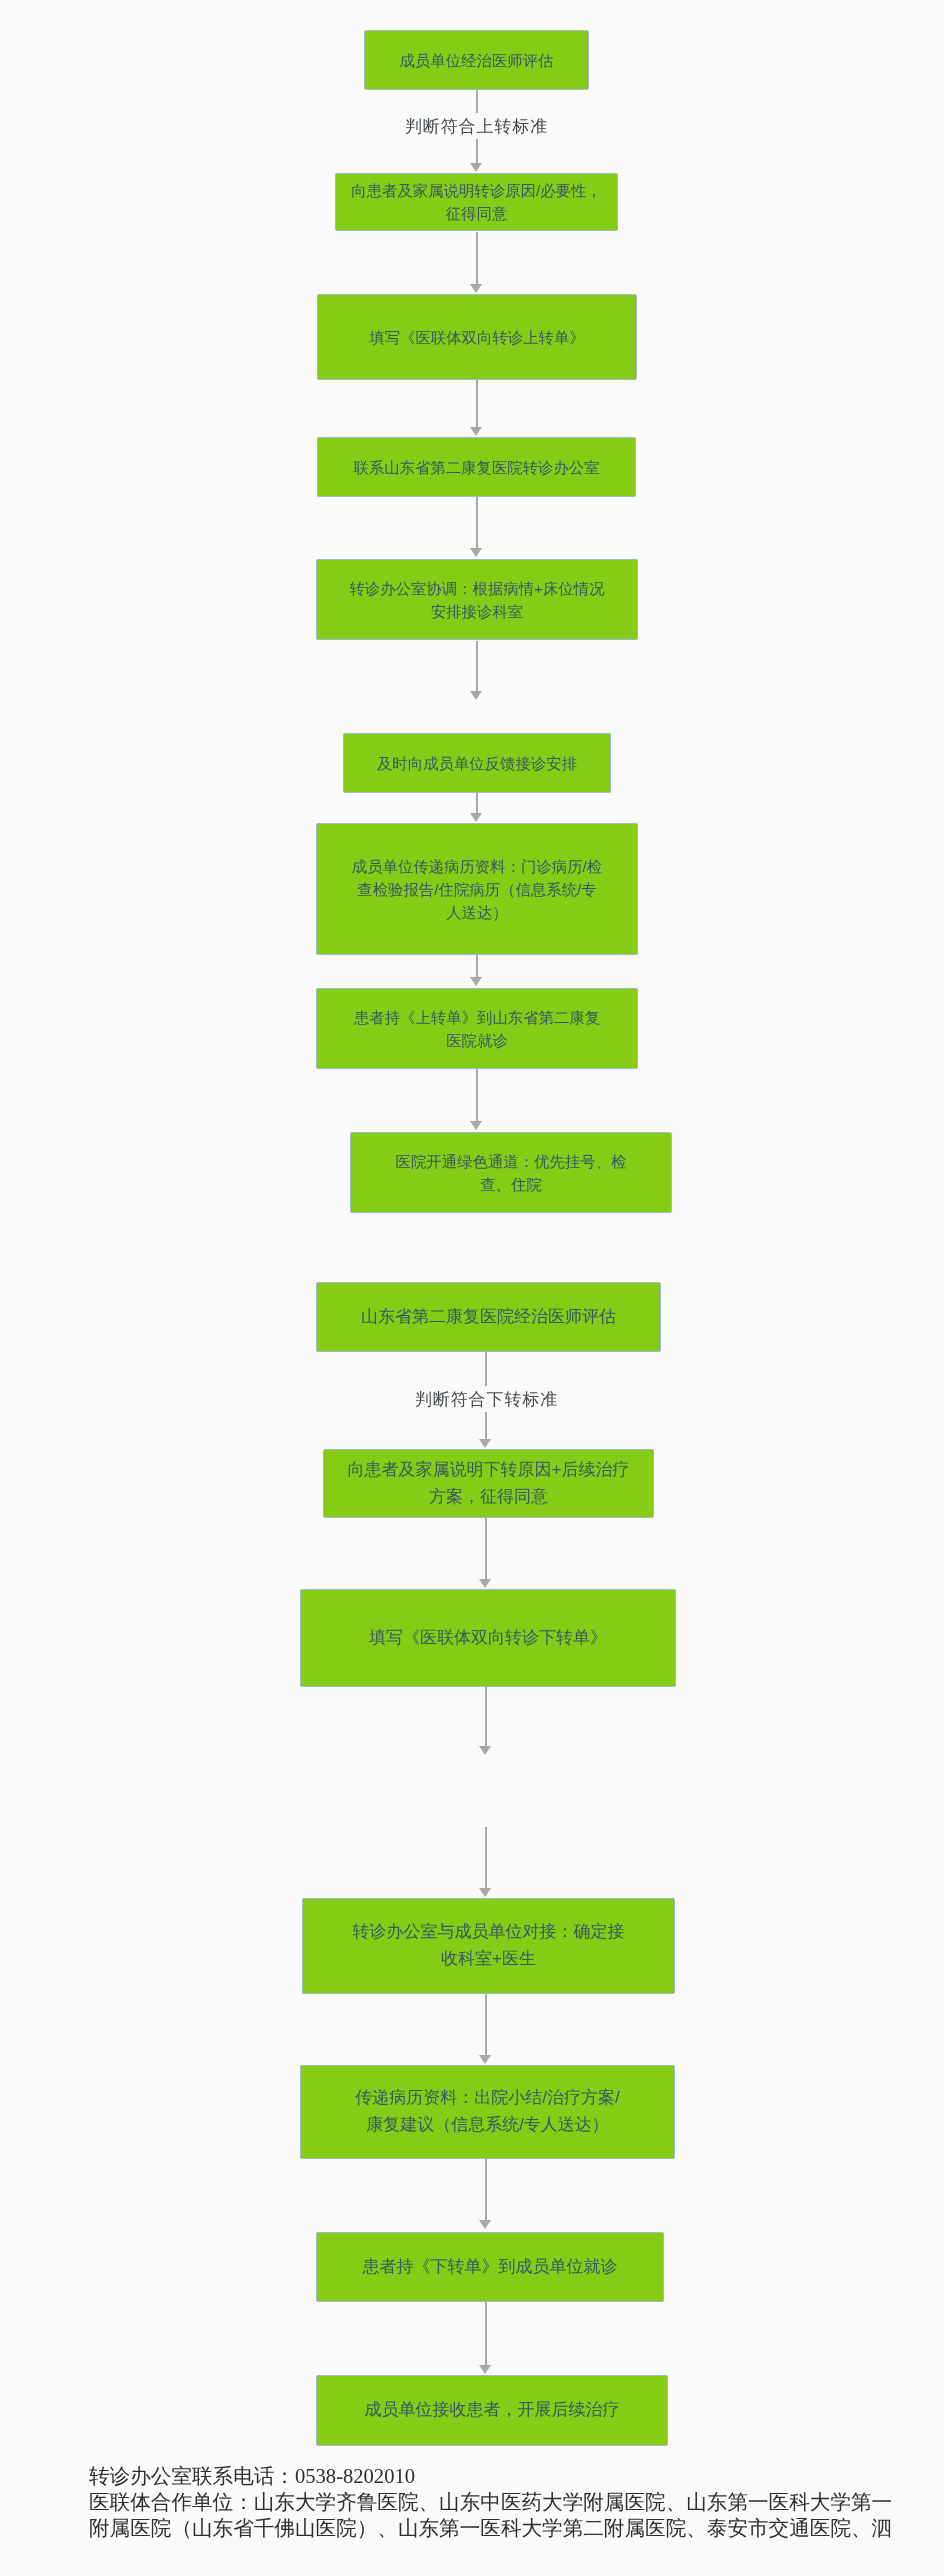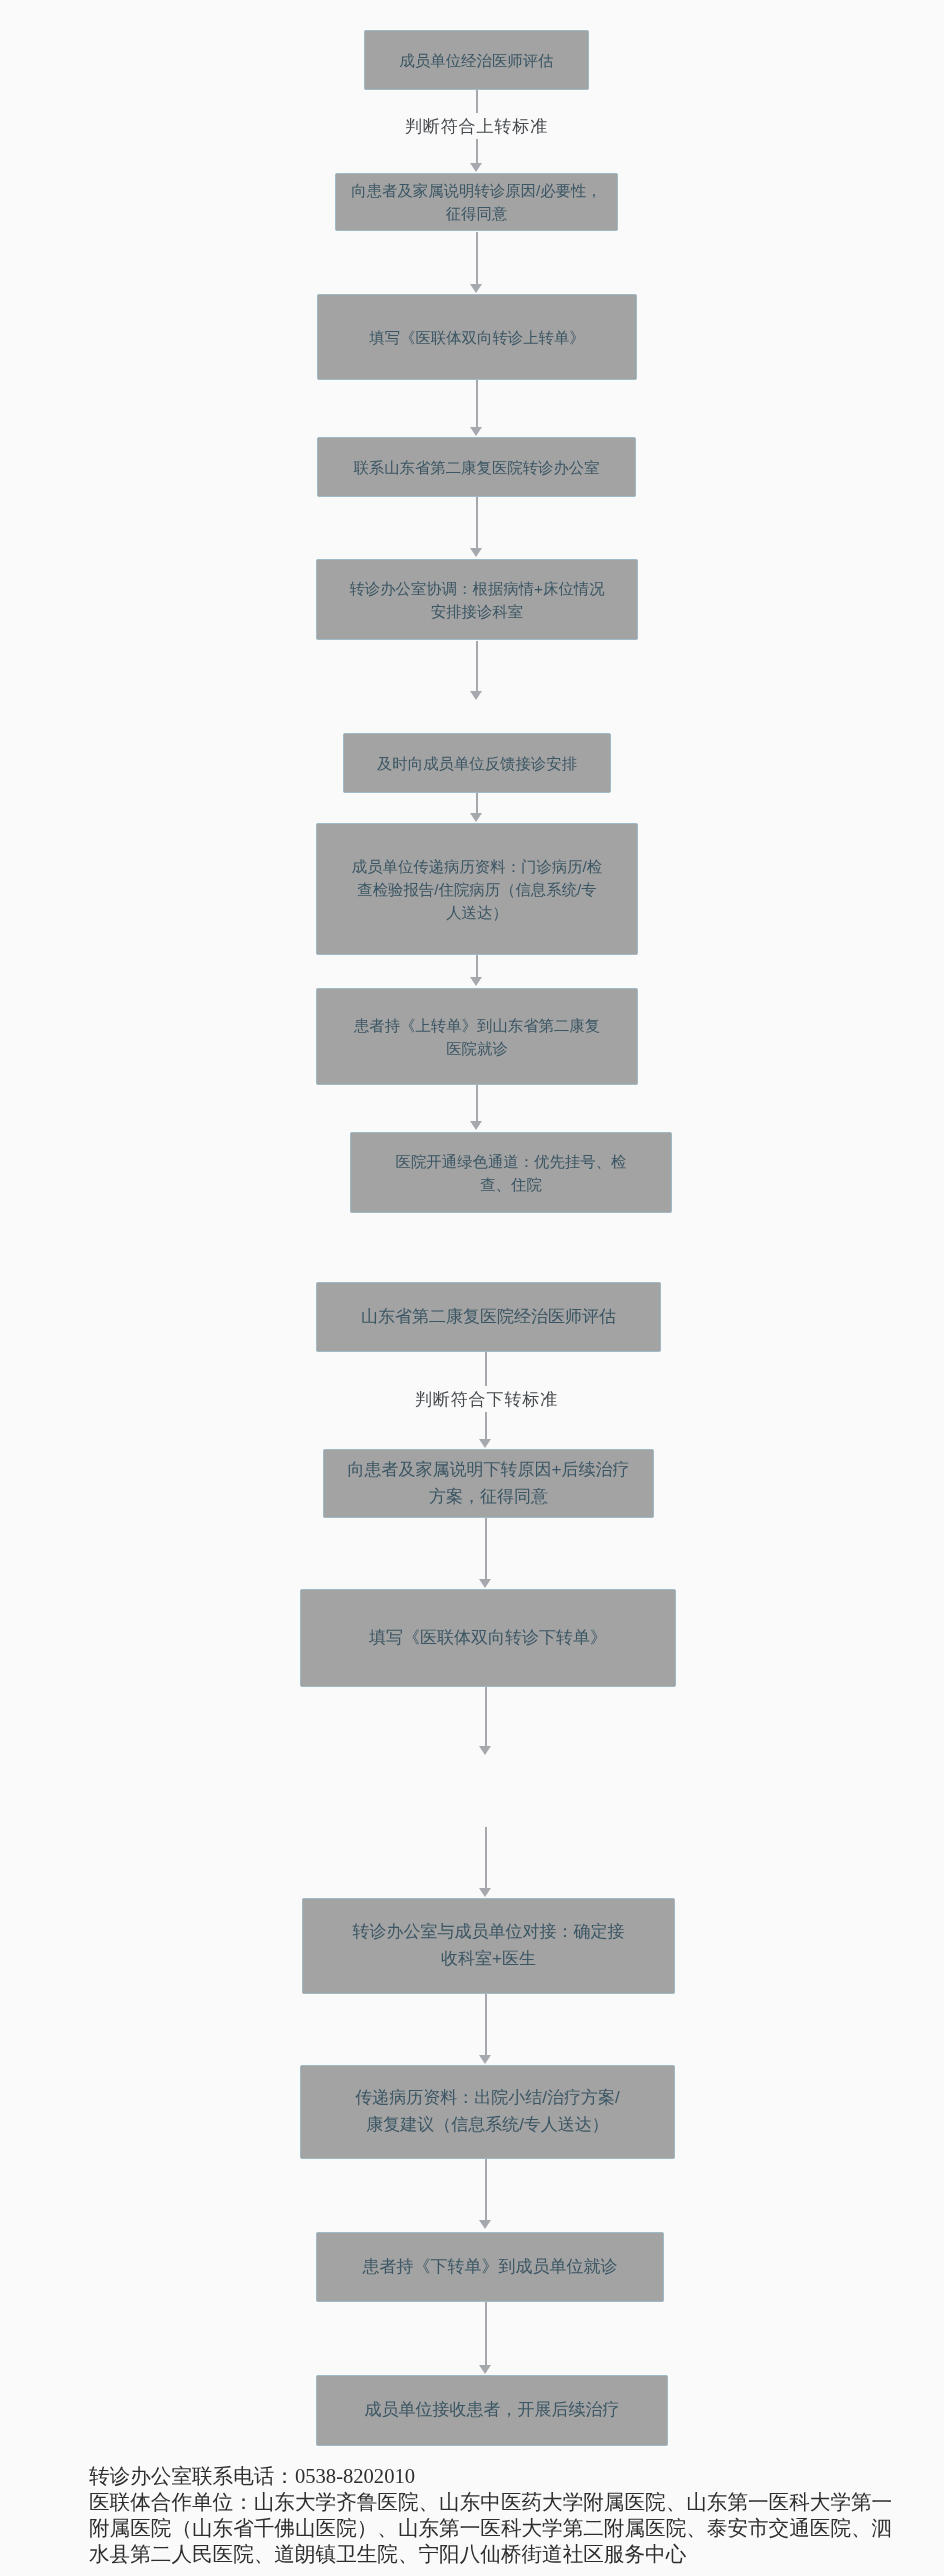--- a/index.html
+++ b/index.html
@@ -3,21 +3,21 @@
 <meta charset="utf-8">
 <style>
   html,body { margin:0; padding:0; background:#ffffff; }
   .canvas {
     position:relative; width:944px; height:2576px;
     background:#fbfafa; overflow:hidden;
     font-family:"Liberation Sans","DejaVu Sans",sans-serif;
   }
   .box {
     position:absolute; box-sizing:border-box;
-    background:#a3a3a3; border:0.9px solid #9fb9c6; border-radius:1.7px;
+    background:#84cc16; border:0.9px solid #9fb9c6; border-radius:1.7px;
     display:flex; align-items:center; justify-content:center;
     text-align:center; color:#3a5563; z-index:2;
   }
   .fa { font-size:15.4px; line-height:23px; }
   .fb { font-size:17px; line-height:26.6px; }
   .arrow { position:absolute; width:1.7px; background:#a5a9ad; z-index:1; }
   .arrow::after {
     content:""; position:absolute; left:-6px; bottom:-8.6px; width:0; height:0;
     border-left:6.9px solid transparent; border-right:6.9px solid transparent;
     border-top:9.4px solid #a5a9ad;
@@ -59,21 +59,21 @@
   <div class="arrow" style="left:476px; top:641px; height:50px;"></div>
 
   <div class="box fa" style="left:343px; top:701px; width:268px; height:60px;  padding:0 17px;margin-top:32px;">及时向成员单位反馈接诊安排</div>
 
   <div class="arrow" style="left:476px; top:761px; height:52px;"></div>
 
   <div class="box fa" style="left:316px; top:823px; width:322px; height:132px; padding:12px 33px;">成员单位传递病历资料：门诊病历/检查检验报告/住院病历（信息系统/专人送达）</div>
 
   <div class="arrow" style="left:476px; top:926px; height:51px;"></div>
 
-  <div class="box fa" style="left:316px; top:988px; width:322px; height:97px; padding:12px 33px;">患者持《上转单》到山东省第二康复医院就诊</div>
+  <div class="box fa" style="left:316px; top:988px; width:322px; height:81px; padding:12px 33px;">患者持《上转单》到山东省第二康复医院就诊</div>
 
   <div class="arrow" style="left:476px; top:1069px; height:52px;"></div>
 
   <div class="box fa" style="left:316px; top:1132px; width:322px; height:81px; padding:0 33px;margin-left:34px;">医院开通绿色通道：优先挂号、检查、住院</div>
 
   <div class="box fb" style="left:316px; top:1282px; width:345px; height:70px;  padding:0 39px;">山东省第二康复医院经治医师评估</div>
 
   <div class="arrow" style="left:485px; top:1352px; height:87px;"></div>
   <div class="dlabel" style="left:358px; top:1386px; width:257px;">判断符合下转标准</div>
 
@@ -99,17 +99,16 @@
   <div class="box fb" style="left:316px; top:2232px; width:348px; height:70px;  padding:0 43px;">患者持《下转单》到成员单位就诊</div>
 
   <div class="arrow" style="left:485px; top:2302px; height:63px;"></div>
 
   <div class="box fb" style="left:316px; top:2375px; width:352px; height:71px;  padding:0 43px;">成员单位接收患者，开展后续治疗</div>
 
   <div class="footer">
     <div>转诊办公室联系电话：0538-8202010</div>
     <div>医联体合作单位：山东大学齐鲁医院、山东中医药大学附属医院、山东第一医科大学第一</div>
     <div>附属医院（山东省千佛山医院）、山东第一医科大学第二附属医院、泰安市交通医院、泗</div>
-    <div>水县第二人民医院、道朗镇卫生院、宁阳八仙桥街道社区服务中心</div>
   </div>
 
 </div>
 
 
 </body></html>

